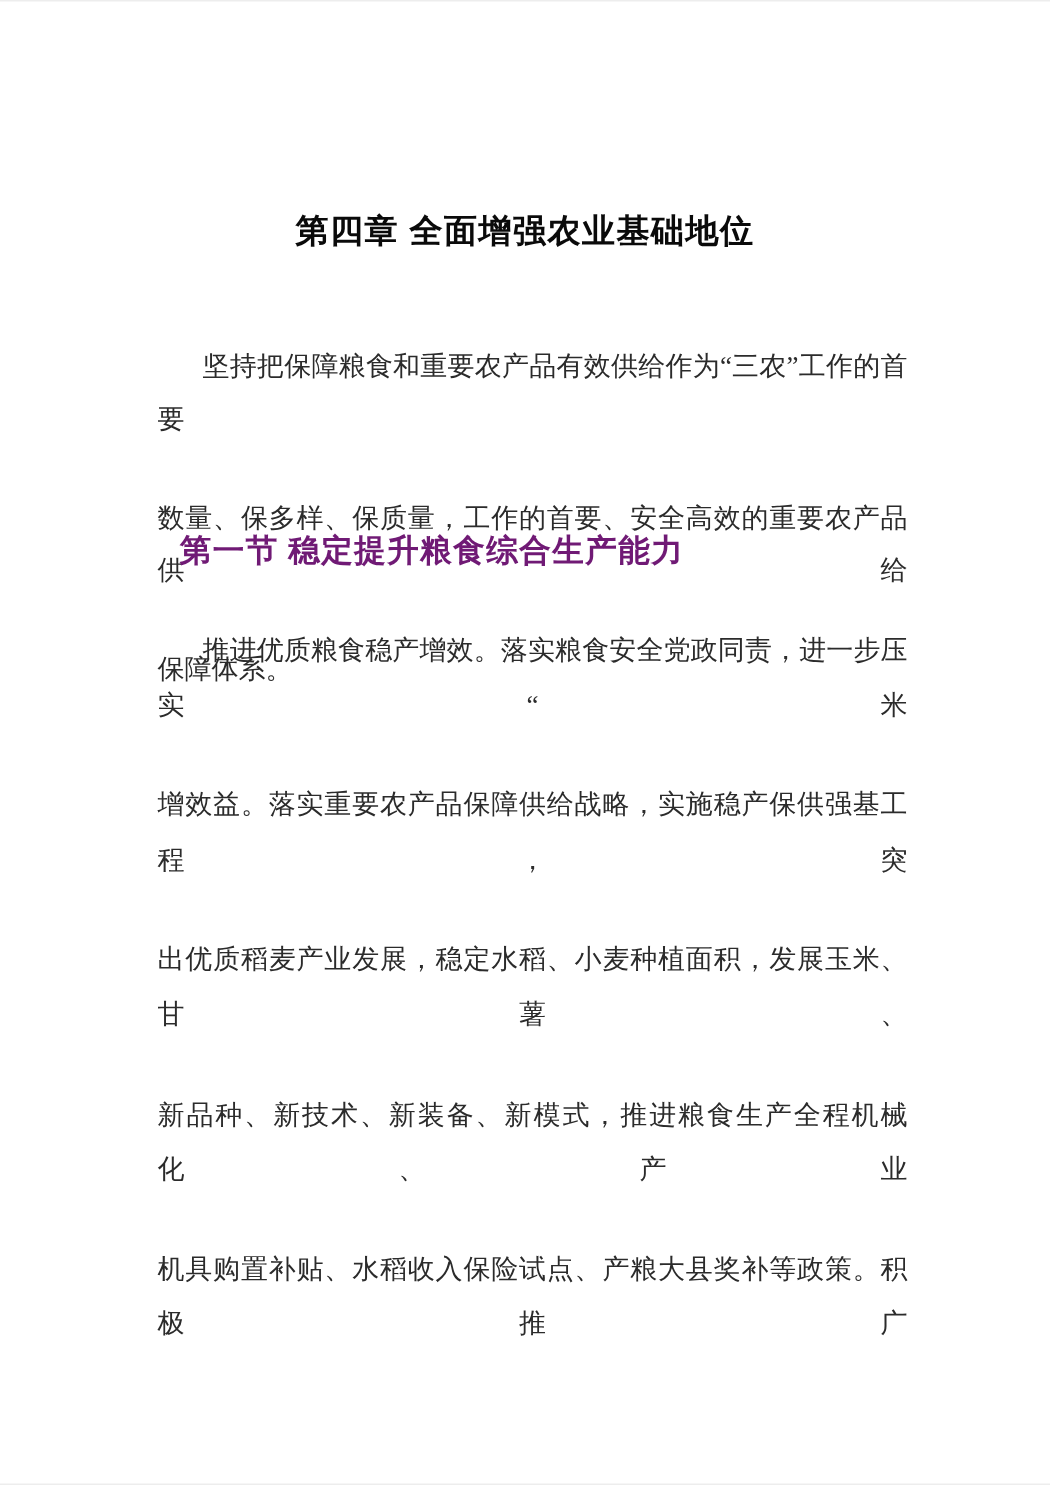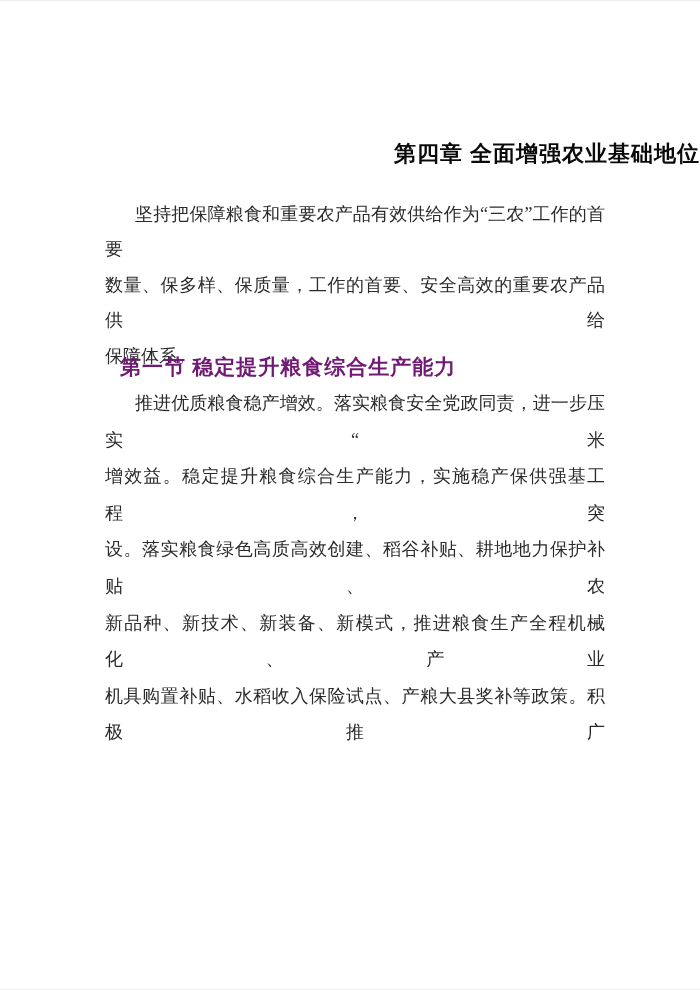--- a/index.html
+++ b/index.html
@@ -22,21 +22,21 @@
     background: #ffffff;
     border-top: 1px solid #ededed;
     border-bottom: 1px solid #ededed;
     box-sizing: border-box;
   }
   .chapter-title {
     position: absolute;
     top: 140px;
     left: 0;
     width: 700px;
-    text-align: right;
+    text-align: center;
     font-family: "Liberation Sans", "DejaVu Sans", sans-serif;
     font-weight: 700;
     font-size: 22px;
     line-height: 26px;
     color: #0a0a0a;
     letter-spacing: 1px;
     white-space: nowrap;
   }
   .section-title {
     position: absolute;
@@ -60,20 +60,21 @@
     font-size: 18px;
     font-family: "Liberation Serif", "DejaVu Serif", serif;
   }
   .para-intro { top: 196px; }
   .para-intro .cn-line { line-height: 35.4px; }
   .para-body { top: 384px; }
   .para-body .cn-line { line-height: 36.6px; }
   .cn-line {
     text-align: justify;
     text-align-last: justify;
+    margin-top: 30px;
     -moz-text-align-last: justify;
   }
   .cn-line.first { text-indent: 30px; }
   .cn-line.last  { text-align-last: left; -moz-text-align-last: left; }
 </style>
 </head>
 <body>
 
 <div class="page">
 
@@ -82,20 +83,20 @@
   <div class="para para-intro">
     <div class="cn-line first">坚持把保障粮食和重要农产品有效供给作为“三农”工作的首要</div>
     <div class="cn-line">数量、保多样、保质量，工作的首要、安全高效的重要农产品供给</div>
     <div class="cn-line last">保障体系。</div>
   </div>
 
   <div class="section-title">第一节 稳定提升粮食综合生产能力</div>
 
   <div class="para para-body">
     <div class="cn-line first">推进优质粮食稳产增效。落实粮食安全党政同责，进一步压实“米</div>
-    <div class="cn-line">增效益。稳定提升粮食综合生产能力，实施稳产保供强基工程，突</div>
-    <div class="cn-line">设。落实粮食绿色高质高效创建、稻谷补贴、耕地地力保护补贴、农</div>
+    <div class="cn-line">增效益。落实重要农产品保障供给战略，实施稳产保供强基工程，突</div>
+    <div class="cn-line">出优质稻麦产业发展，稳定水稻、小麦种植面积，发展玉米、甘薯、</div>
     <div class="cn-line">新品种、新技术、新装备、新模式，推进粮食生产全程机械化、产业</div>
     <div class="cn-line">机具购置补贴、水稻收入保险试点、产粮大县奖补等政策。积极推广</div>
 
   </div>
 
 </div>
 
 </body></html>

